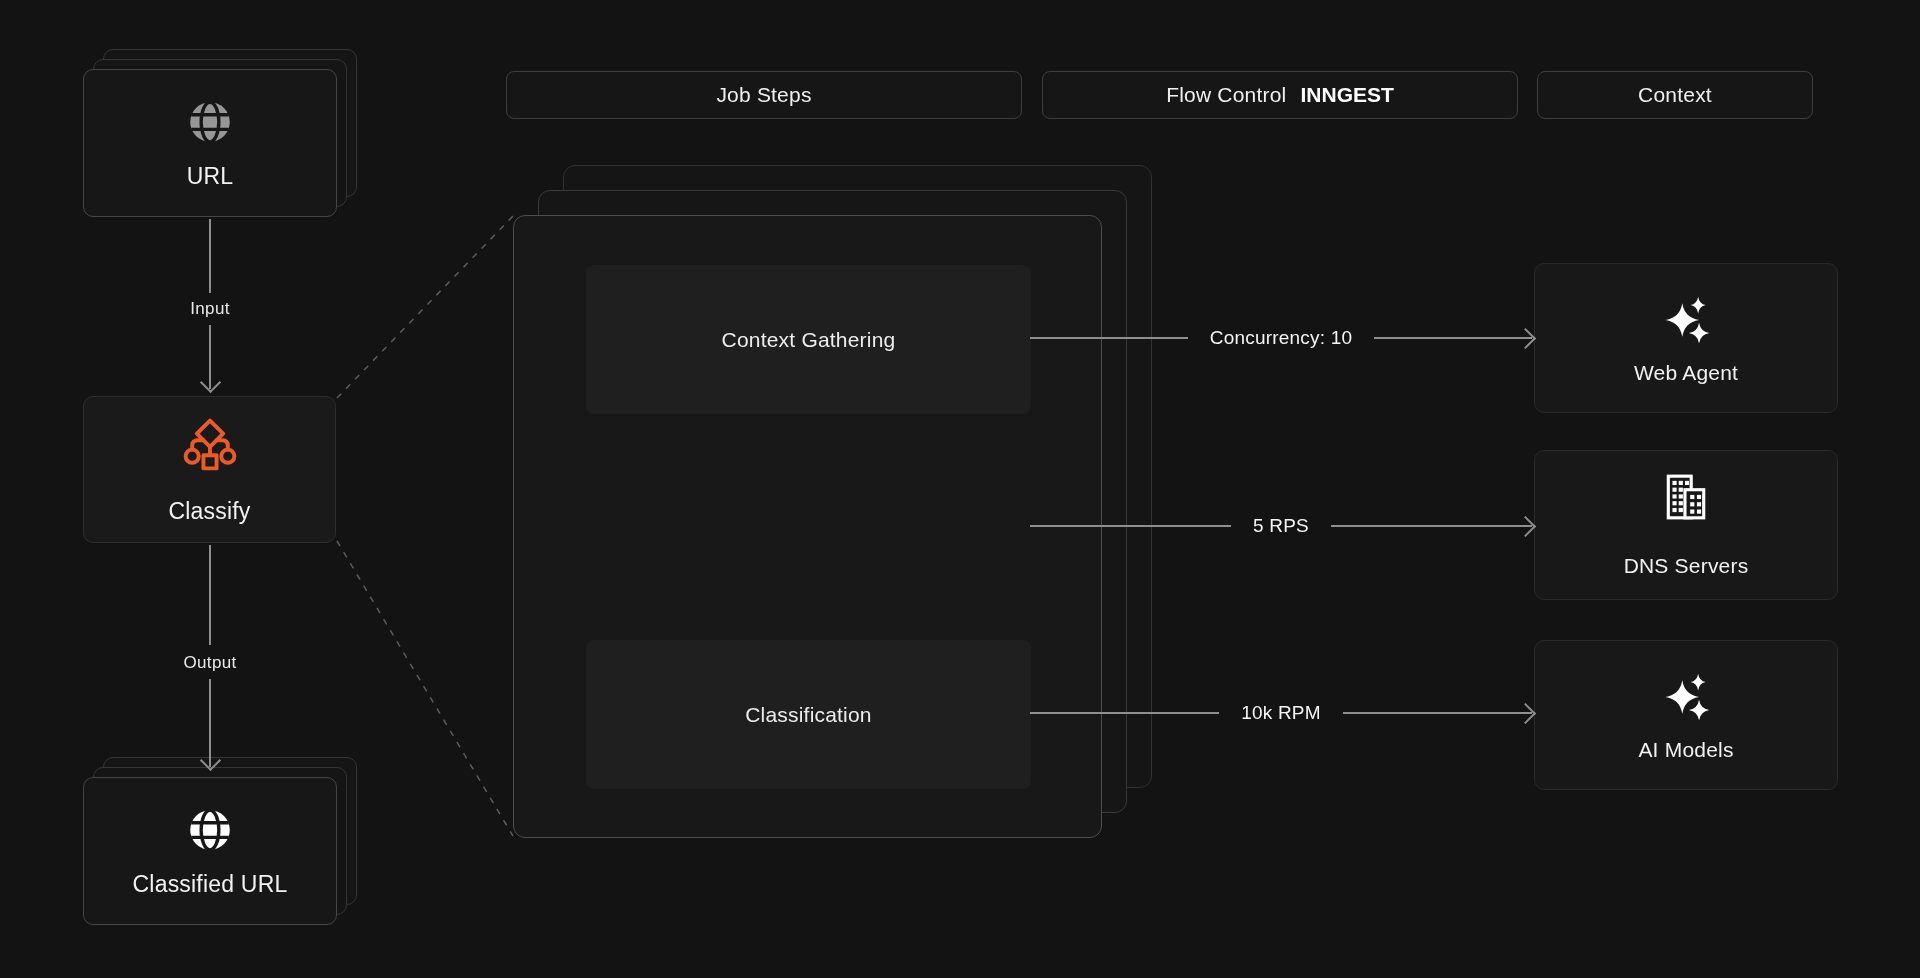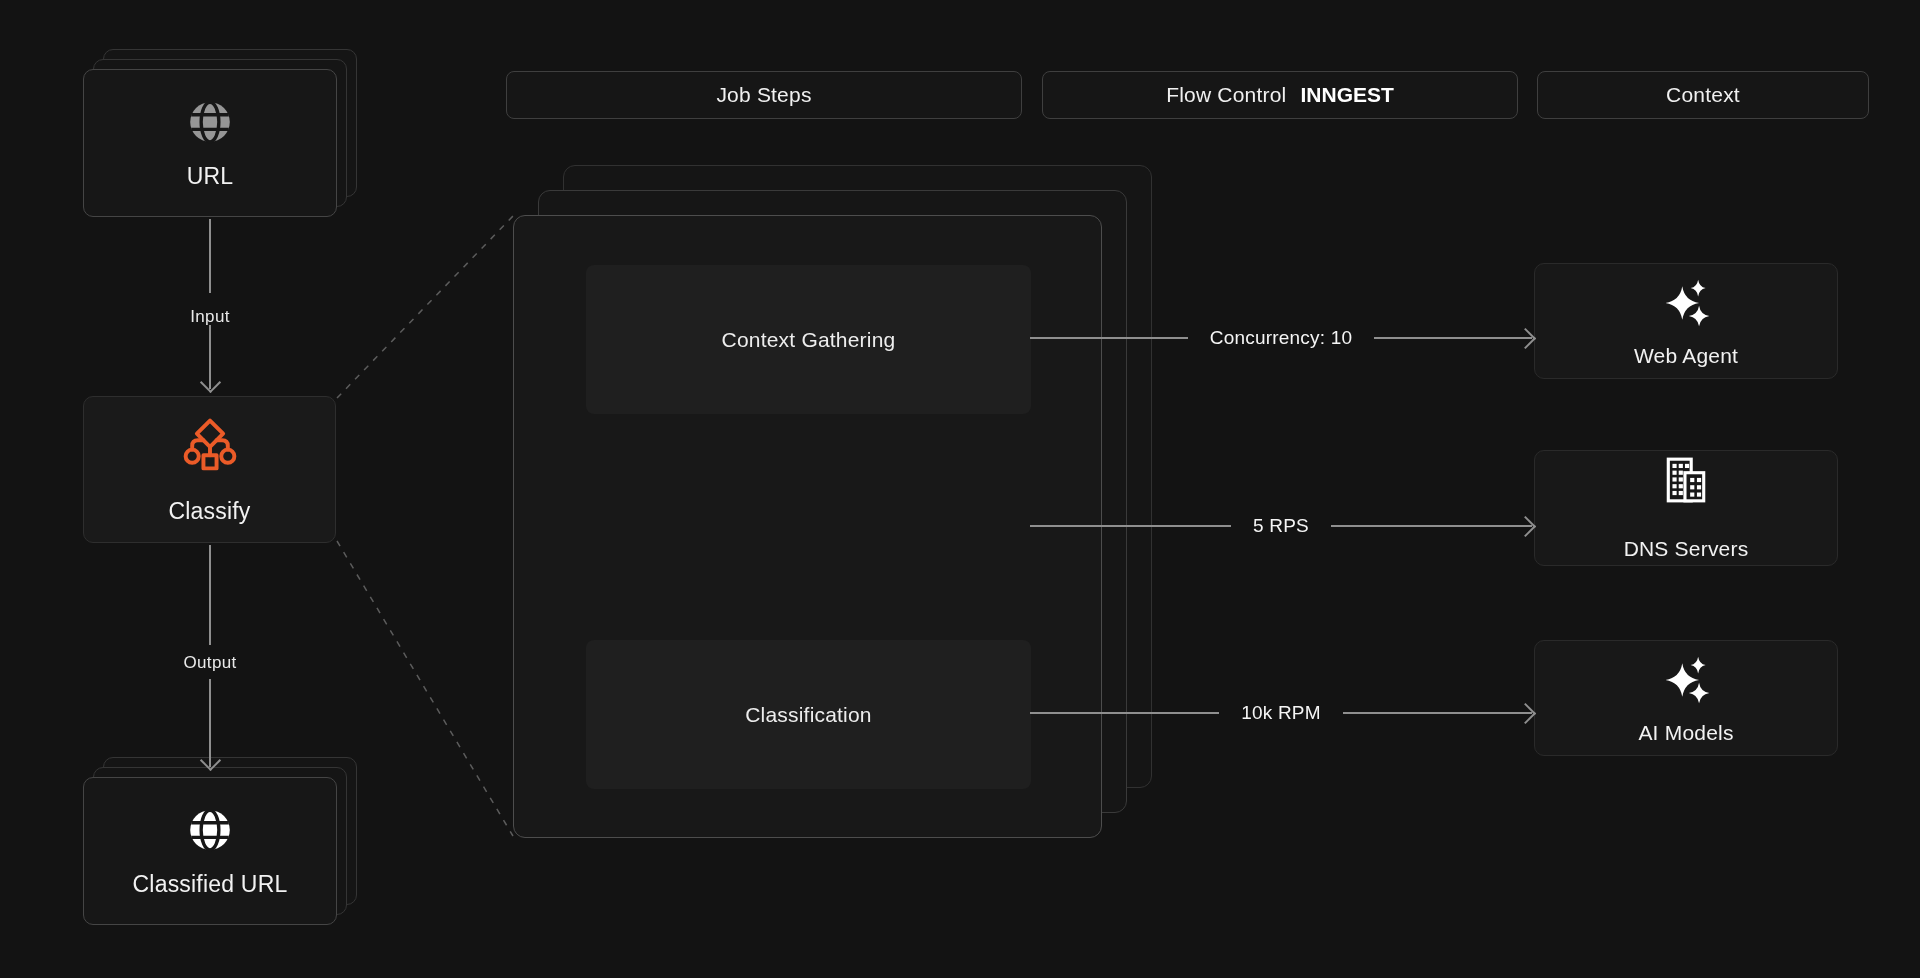--- a/index.html
+++ b/index.html
@@ -41,39 +41,39 @@
   .seg.head::after{content:"";position:absolute;right:-1px;top:-6.5px;width:13px;height:13px;
     border-top:2px solid #8f8f8f;border-right:2px solid #8f8f8f;transform:rotate(45deg);}
 
   
   .vseg{position:absolute;width:2px;background:#8f8f8f;z-index:6;}
   .vseg.vhead::after{content:"";position:absolute;bottom:-1px;left:-6.5px;width:13px;height:13px;
     border-right:2px solid #8f8f8f;border-bottom:2px solid #8f8f8f;transform:rotate(45deg);}
   .edge-label{position:absolute;transform:translate(-50%,-50%);color:#e9e9e9;font-size:17px;letter-spacing:.3px;z-index:6;}
 
   
-  .ctx-card{position:absolute;left:1534px;width:304px;height:116px;background:#181818;border:1px solid #2a2a2a;
+  .ctx-card{position:absolute;left:1534px;width:304px;height:150px;background:#181818;border:1px solid #2a2a2a;
     border-radius:10px;display:flex;flex-direction:column;align-items:center;justify-content:center;gap:9px;box-sizing:border-box;}
   .ctx-label{color:#f2f2f2;font-size:21px;letter-spacing:.2px;}
 
   svg.connector-layer{position:absolute;left:0;top:0;width:1920px;height:978px;z-index:5;pointer-events:none;}
 </style>
 </head>
 <body>
 
 <div class="canvas">
 
   <div class="hdr dots" style="left:506px;width:516px;">
     <span>Job Steps</span>
   </div>
   <div class="hdr dots" style="left:1042px;width:476px;">
     <span>Flow Control</span>
     <span class="brand">INNGEST</span>
   </div>
-  <div class="hdr dots" style="left:1537px;width:332px;">
+  <div class="hdr dots" style="left:1537px;width:276px;">
     <span>Context</span>
   </div>
 
   <div class="card ghost" style="left:103px;top:49px;width:254px;height:148px;"></div>
   <div class="card ghost" style="left:93px;top:59px;width:254px;height:148px;"></div>
   <div class="card dots" style="left:83px;top:69px;width:254px;height:148px;z-index:2;">
     <div class="card-inner">
       <span>
         <svg viewBox="0 0 48 48" width="50" height="50">
           <circle cx="24" cy="24" r="19" fill="#969696"></circle>
@@ -82,21 +82,21 @@
             <path d="M6 17 H42"></path>
               <path d="M6 31 H42"></path>
           </g>
         </svg>
       </span>
       <span class="node-label">URL</span>
     </div>
   </div>
 
   <div class="vseg" style="left:209px;top:219px;height:74px;"></div>
-  <div class="edge-label" style="left:210px;top:309px;margin-top:8px;">Input</div>
+  <div class="edge-label" style="left:210px;top:309px;">Input</div>
   <div class="vseg vhead" style="left:209px;top:325px;height:64px;"></div>
 
   <div class="card dots" style="left:83px;top:396px;width:253px;height:147px;background:#1a1a1a;border-color:#2e2e2e;z-index:2;">
     <div class="card-inner" style="gap:20px;">
       <span>
         <svg viewBox="0 0 64 64" width="60" height="60" fill="none" stroke="#EB5B28" stroke-width="4.2" stroke-linejoin="round" stroke-linecap="round">
           <path d="M32 7 L46 21 L32 35 L18 21 Z"></path>
           <path d="M32 35 V44"></path>
           <rect x="25" y="44" width="14" height="14"></rect>
           <path d="M13 38 V34 Q13 28 19 28 L25 28"></path>

